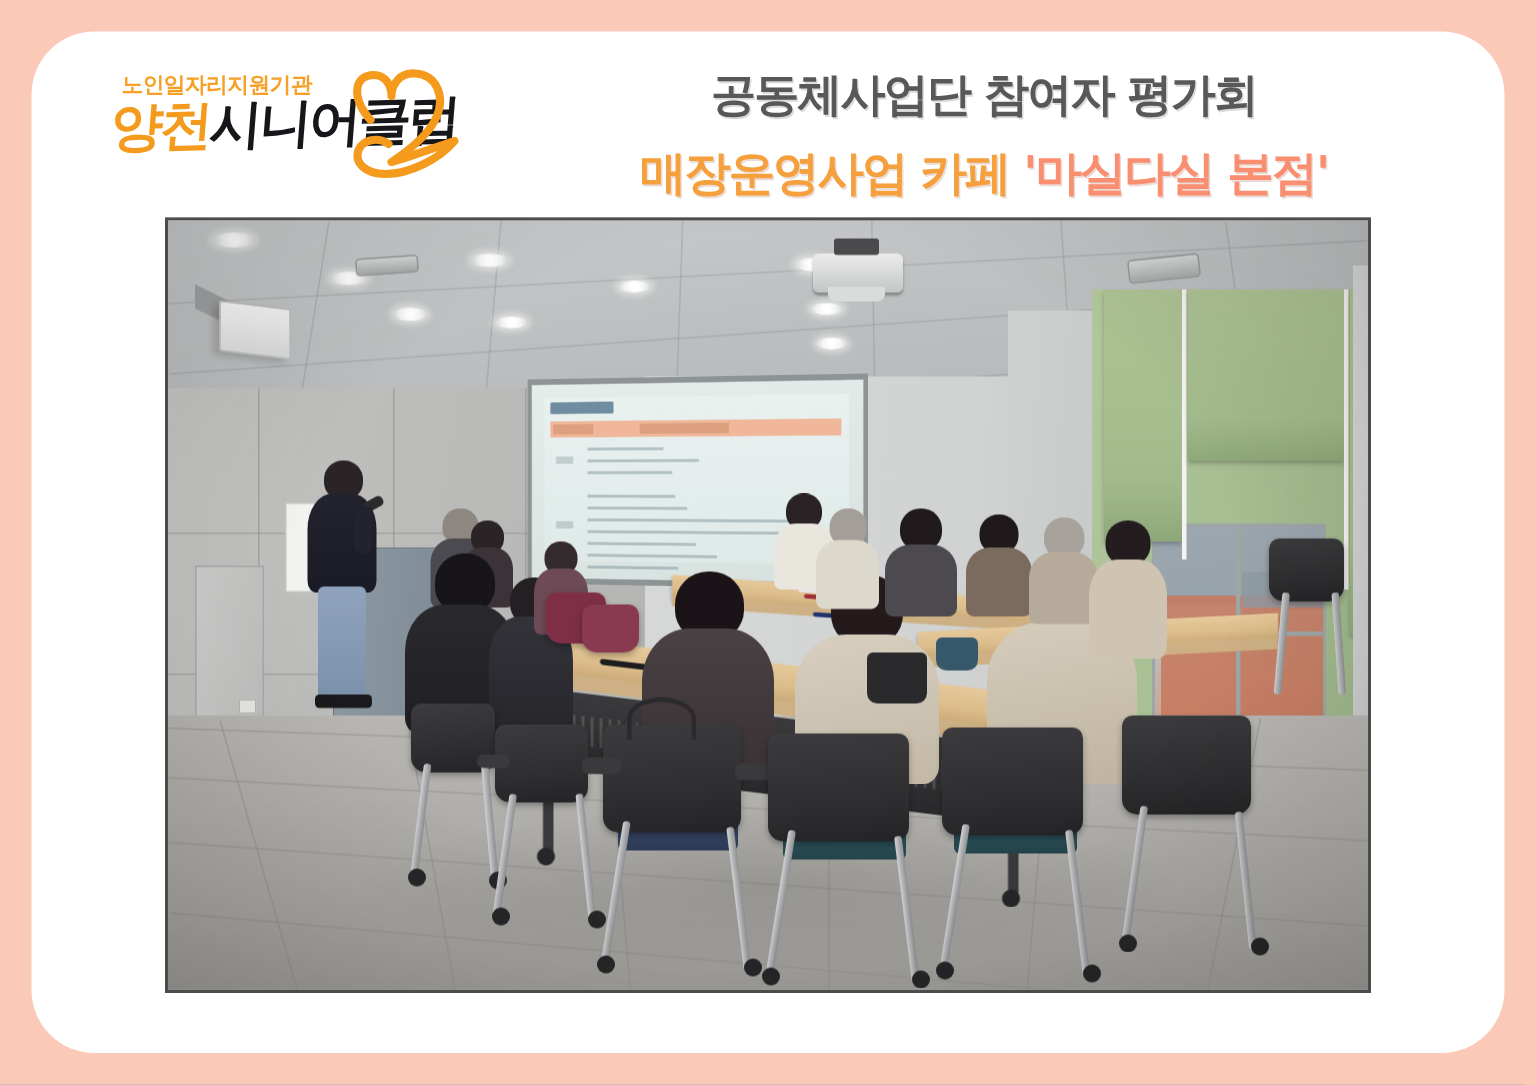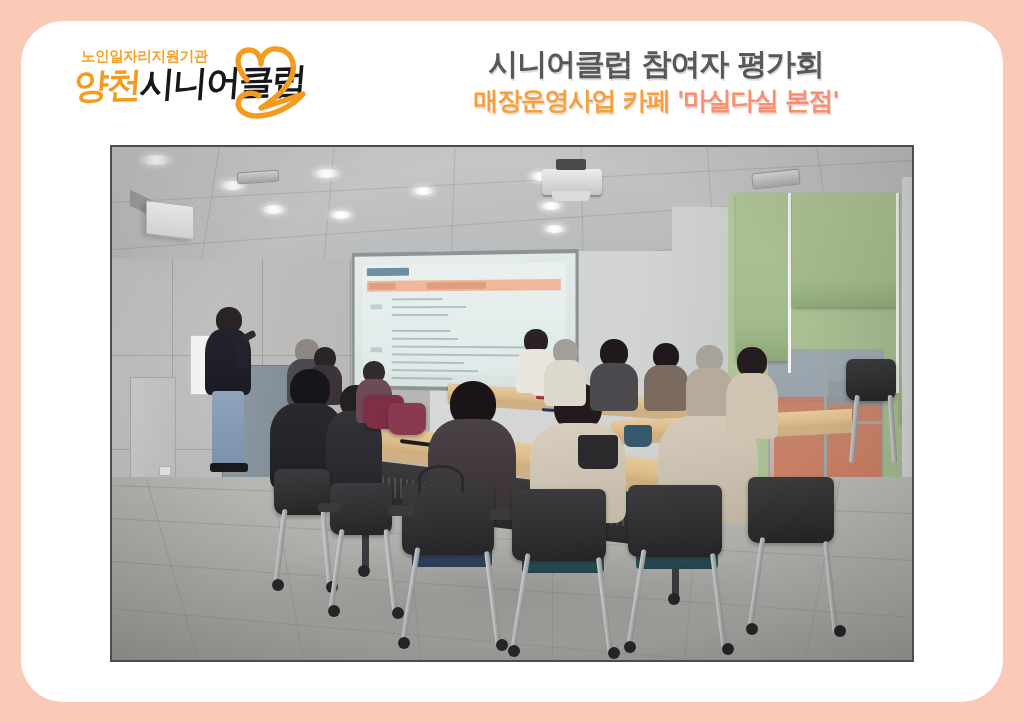--- a/index.html
+++ b/index.html
@@ -71,26 +71,26 @@
     font-size:30px;
     font-weight:700;
     color:#58585a;
     letter-spacing:-1.2px;
     line-height:1.25;
     text-shadow:1px 1.5px 0 rgba(190,190,190,0.55);
     white-space:nowrap;
   }
   .title-2 {
     font-family:"DejaVu Sans", sans-serif;
-    font-size:25px;
+    font-size:31px;
     font-weight:700;
     letter-spacing:-1.4px;
     line-height:1.25;
     white-space:nowrap;
-    margin-top:2px;
+    margin-top:14px;
     text-shadow:1px 1.5px 0 rgba(215,185,175,0.5);
   }
   .t2-a { color:#f5a03c; }
   .t2-b { color:#fa8e70; }
 
   
   .photo-frame {
     position:absolute;
     left:89px; top:124px;
     width:804px; height:517px;
@@ -336,21 +336,21 @@
 
       <div class="logo-block">
         <div class="logo-sub">노인일자리지원기관</div>
         <div class="logo-main"><span class="o">양천</span><span class="k">시니어클럽</span></div>
         <svg class="heart" viewBox="0 0 108 80">
           <path d="M44 36 C30 20 34 6 46 6 C54 6 58 13 58 20 C58 12 64 4 74 5 C88 6 94 20 88 34 C83 46 70 56 58 64 C72 60 88 54 100 50 C90 62 70 72 54 72 C40 72 33 64 36 56 C39 49 49 47 56 52" fill="none" stroke="#f49b1e" stroke-width="5.4" stroke-linecap="round" stroke-linejoin="round"></path>
         </svg>
       </div>
 
       <div class="titles">
-        <div class="title-1">시니어클럽  참여자 평가회</div>
+        <div class="title-1">공동체사업단  참여자 평가회</div>
         <div class="title-2"><span class="t2-a">매장운영사업 카페 </span><span class="t2-b">'마실다실 본점'</span></div>
       </div>
     </div>
 
     <div class="photo-frame">
       <div class="scene">
         <div class="blurlayer">
 
         <div class="ceiling">
           <div class="ceil-grid">

